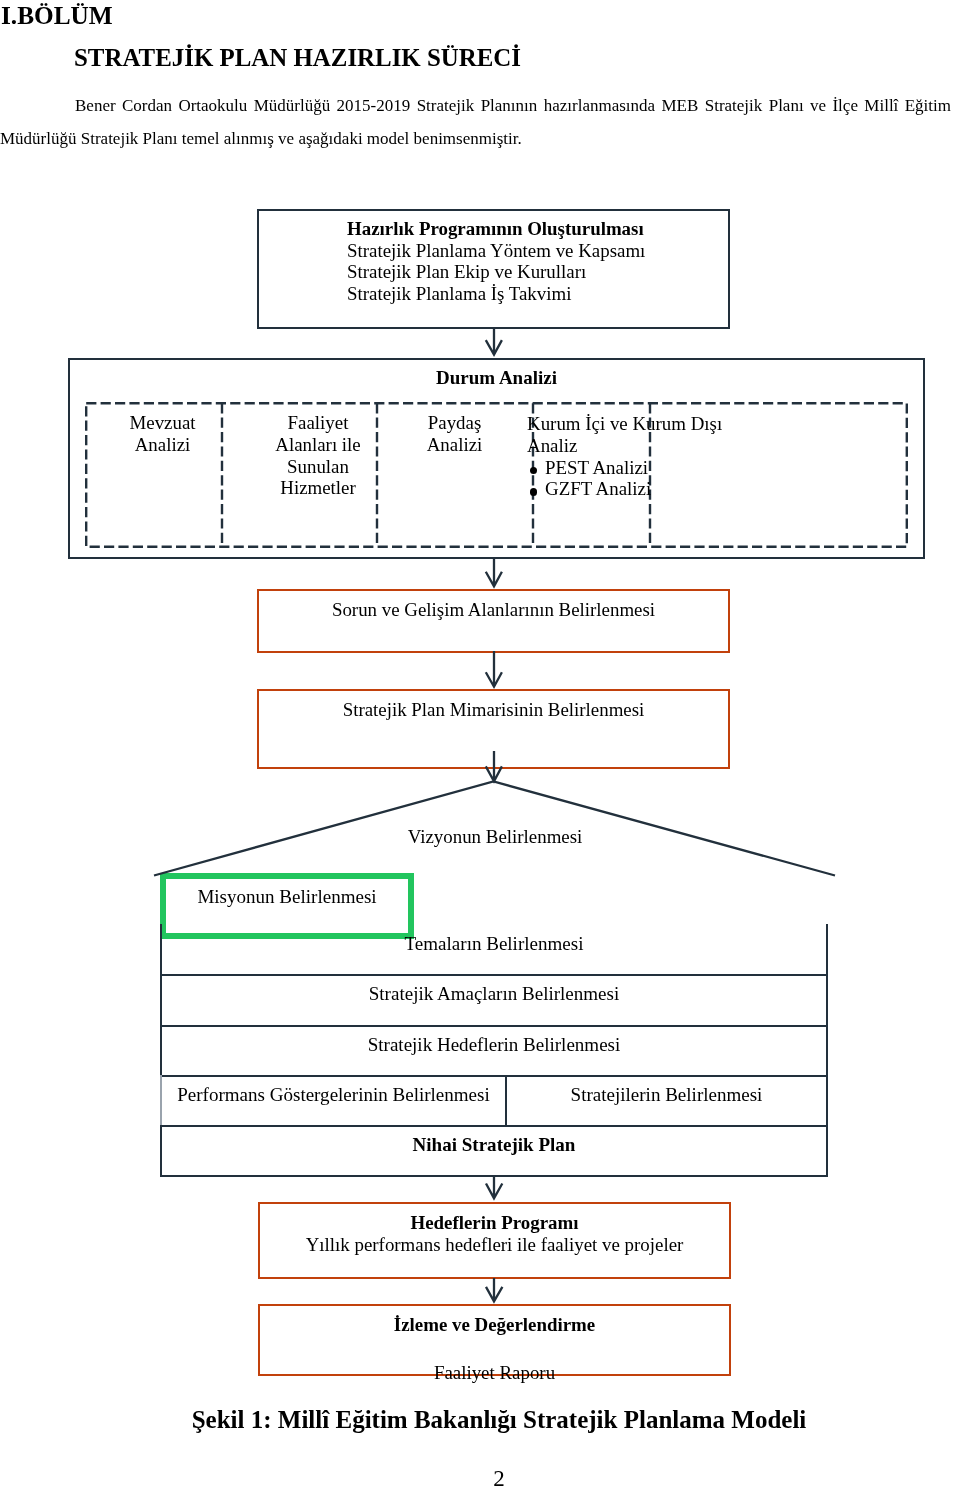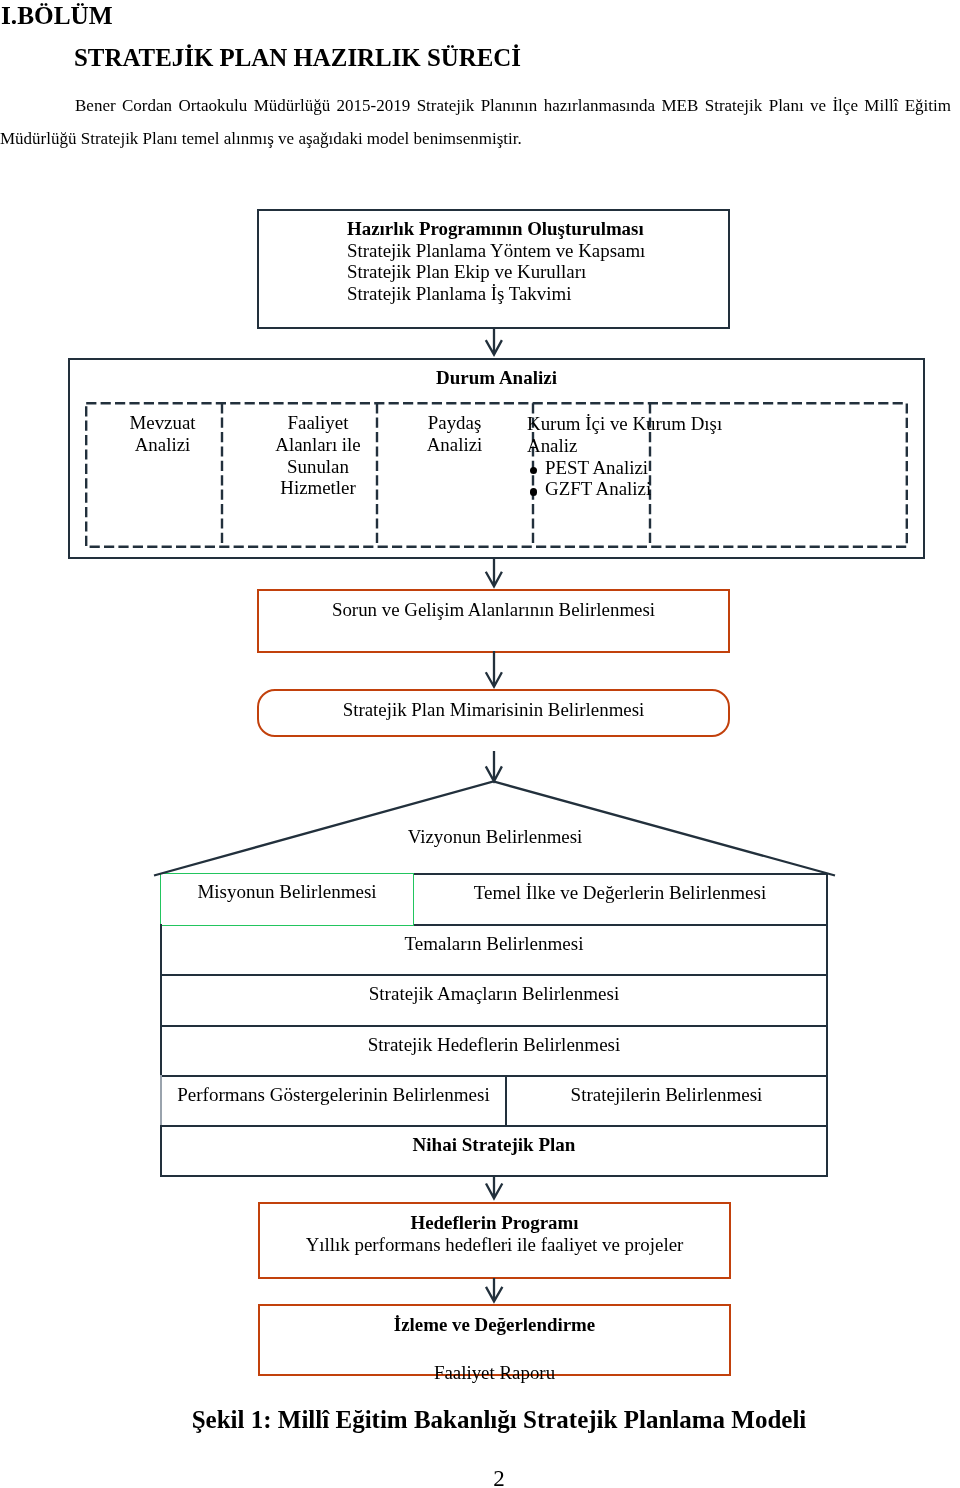--- a/index.html
+++ b/index.html
@@ -102,29 +102,26 @@
           <li>PEST Analizi</li>
           <li>GZFT Analizi</li>
         </ul>
       </div>
     </div>
   </div>
 
   <div class="step" style="left:257px;top:589px;width:473px;height:64px;">
     <span>Sorun ve Gelişim Alanlarının Belirlenmesi</span>
   </div>
-  <div class="step" style="left:257px;top:689px;width:473px;height:48px;border-radius:18px;">
+  <div class="step" style="left:257px;top:689px;width:473px;height:80px;">
     <span>Stratejik Plan Mimarisinin Belirlenmesi</span>
   </div>
 
-  <div class="hrow" style="left:160px;top:873px;width:254px;height:53px;border:1px solid #22c55e;padding-top:7px;">
+  <div class="hrow" style="left:160px;top:873px;width:254px;height:66px;border:6px solid #22c55e;padding-top:7px;">
     <span>Misyonun Belirlenmesi</span>
-  </div>
-  <div class="hrow" style="left:414px;top:873px;width:414px;height:53px;border:2px solid #22303c;border-left:none;padding-top:7px;">
-    <span>Temel İlke ve Değerlerin Belirlenmesi</span>
   </div>
   <div class="hrow" style="left:160px;top:924px;width:668px;height:52px;border:2px solid #22303c;border-top:none;">
     <span>Temaların Belirlenmesi</span>
   </div>
   <div class="hrow" style="left:160px;top:974px;width:668px;height:53px;border:2px solid #22303c;border-top:none;">
     <span>Stratejik Amaçların Belirlenmesi</span>
   </div>
   <div class="hrow" style="left:160px;top:1025px;width:668px;height:52px;border:2px solid #22303c;border-top:none;">
     <span>Stratejik Hedeflerin Belirlenmesi</span>
   </div>

